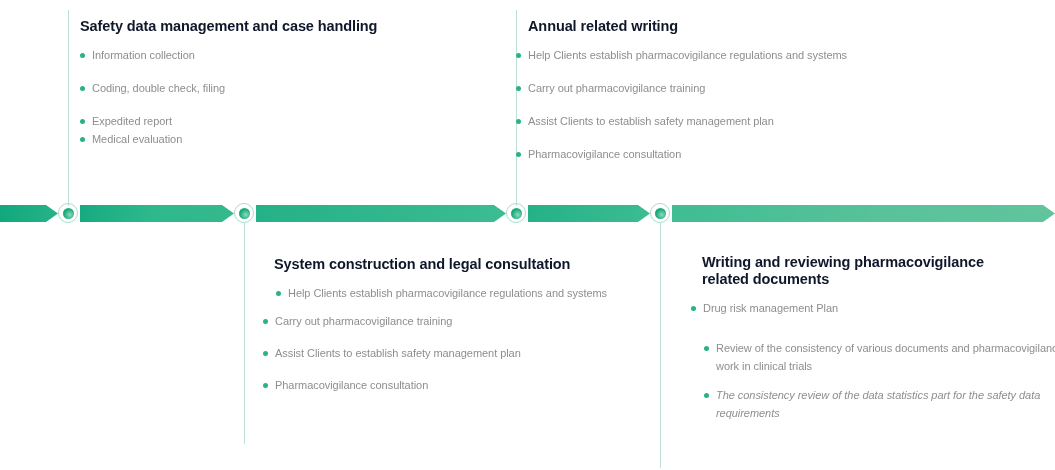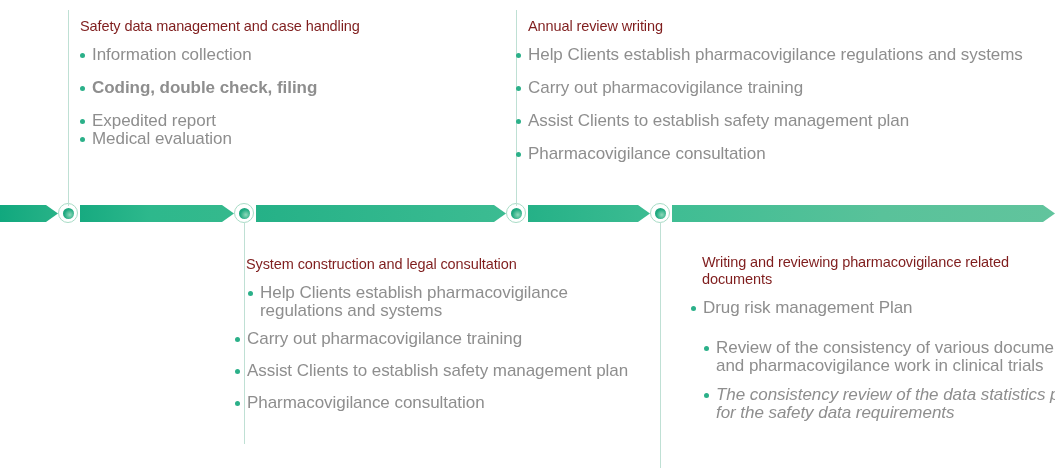--- a/index.html
+++ b/index.html
@@ -52,35 +52,35 @@
     width: 1px;
     background: #bfe0d4;
   }
 
   
   .block {
     position: absolute;
   }
   .block-title {
     font-size: 14.5px;
-    font-weight: normal;
-    color: #7f1d1d;
+    font-weight: bold;
+    color: #0f172a;
     letter-spacing: -0.1px;
     line-height: 17px;
     margin: 0 0 0 0;
     white-space: pre-line;
   }
   .items {
     list-style: none;
     margin: 0;
     padding: 0;
   }
   .item {
     position: relative;
-    font-size: 17px;
+    font-size: 11px;
     color: #8e8e8e;
     line-height: 18px;
     letter-spacing: -0.05px;
   }
   .bullet {
     position: absolute;
     width: 5px;
     height: 5px;
     border-radius: 50%;
     background: #2bb089;
@@ -135,58 +135,58 @@
 <div class="connector" style="left:516px; top:10px;  height:196px;"></div>
 <div class="connector" style="left:660px; top:222px; height:246px;"></div>
 
 <div class="block" style="left:80px; top:18px; width:420px;">
   <div class="block-title">Safety data management and case handling</div>
   <ul class="items" style="margin-top:11px; margin-left:12px;">
     <li class="item" style="margin-bottom:15px;">
       <span class="bullet"></span>
       <span>Information collection</span>
     </li>
-    <li class="item" style="margin-bottom:15px;font-weight:bold;">
+    <li class="item" style="margin-bottom:15px;">
       <span class="bullet"></span>
       <span>Coding, double check, filing</span>
     </li>
     <li class="item">
       <span class="bullet"></span>
       <span>Expedited report</span>
     </li>
     <li class="item" style="margin-bottom:15px;">
       <span class="bullet"></span>
       <span>Medical evaluation</span>
     </li>
   </ul>
 </div>
 
 <div class="block" style="left:528px; top:18px; width:510px;">
-  <div class="block-title">Annual review writing</div>
+  <div class="block-title">Annual related writing</div>
   <ul class="items" style="margin-top:11px; margin-left:0px;">
     <li class="item" style="margin-bottom:15px;">
       <span class="bullet"></span>
       <span>Help Clients establish pharmacovigilance regulations and systems</span>
     </li>
     <li class="item" style="margin-bottom:15px;">
       <span class="bullet"></span>
       <span>Carry out pharmacovigilance training</span>
     </li>
     <li class="item" style="margin-bottom:15px;">
       <span class="bullet"></span>
       <span>Assist Clients to establish safety management plan</span>
     </li>
     <li class="item">
       <span class="bullet"></span>
       <span>Pharmacovigilance consultation</span>
     </li>
   </ul>
 </div>
 
-<div class="block" style="left:246px; top:256px; width:395px;">
+<div class="block" style="left:274px; top:256px; width:395px;">
   <div class="block-title">System construction and legal consultation</div>
   <ul class="items" style="margin-top:11px; margin-left:14px;">
     <li class="item" style="margin-bottom:10px; width:385px;">
       <span class="bullet"></span>
       <span>Help Clients establish pharmacovigilance regulations and systems</span>
     </li>
     <li class="item" style="margin-bottom:14px; margin-left:-13px;">
       <span class="bullet"></span>
       <span>Carry out pharmacovigilance training</span>
     </li>

